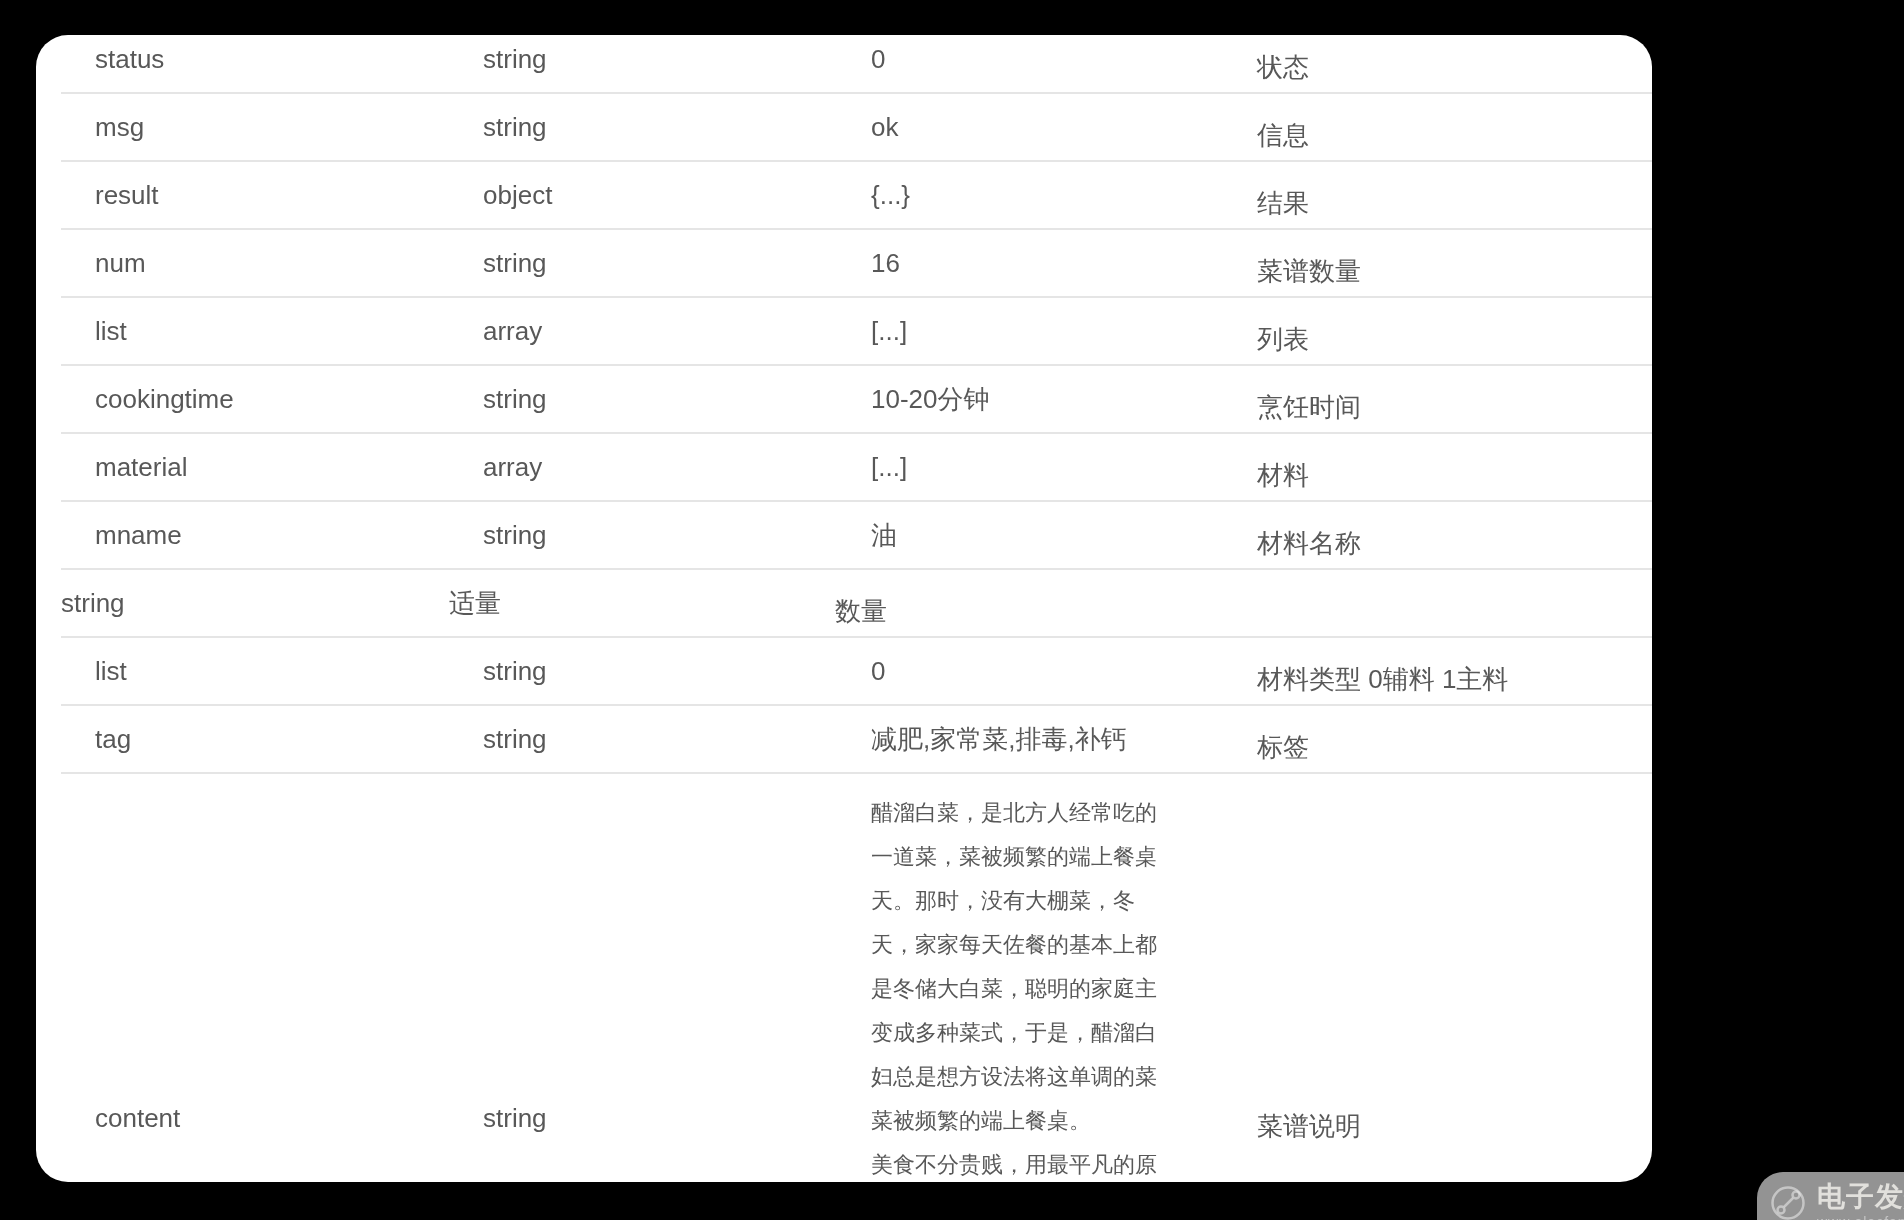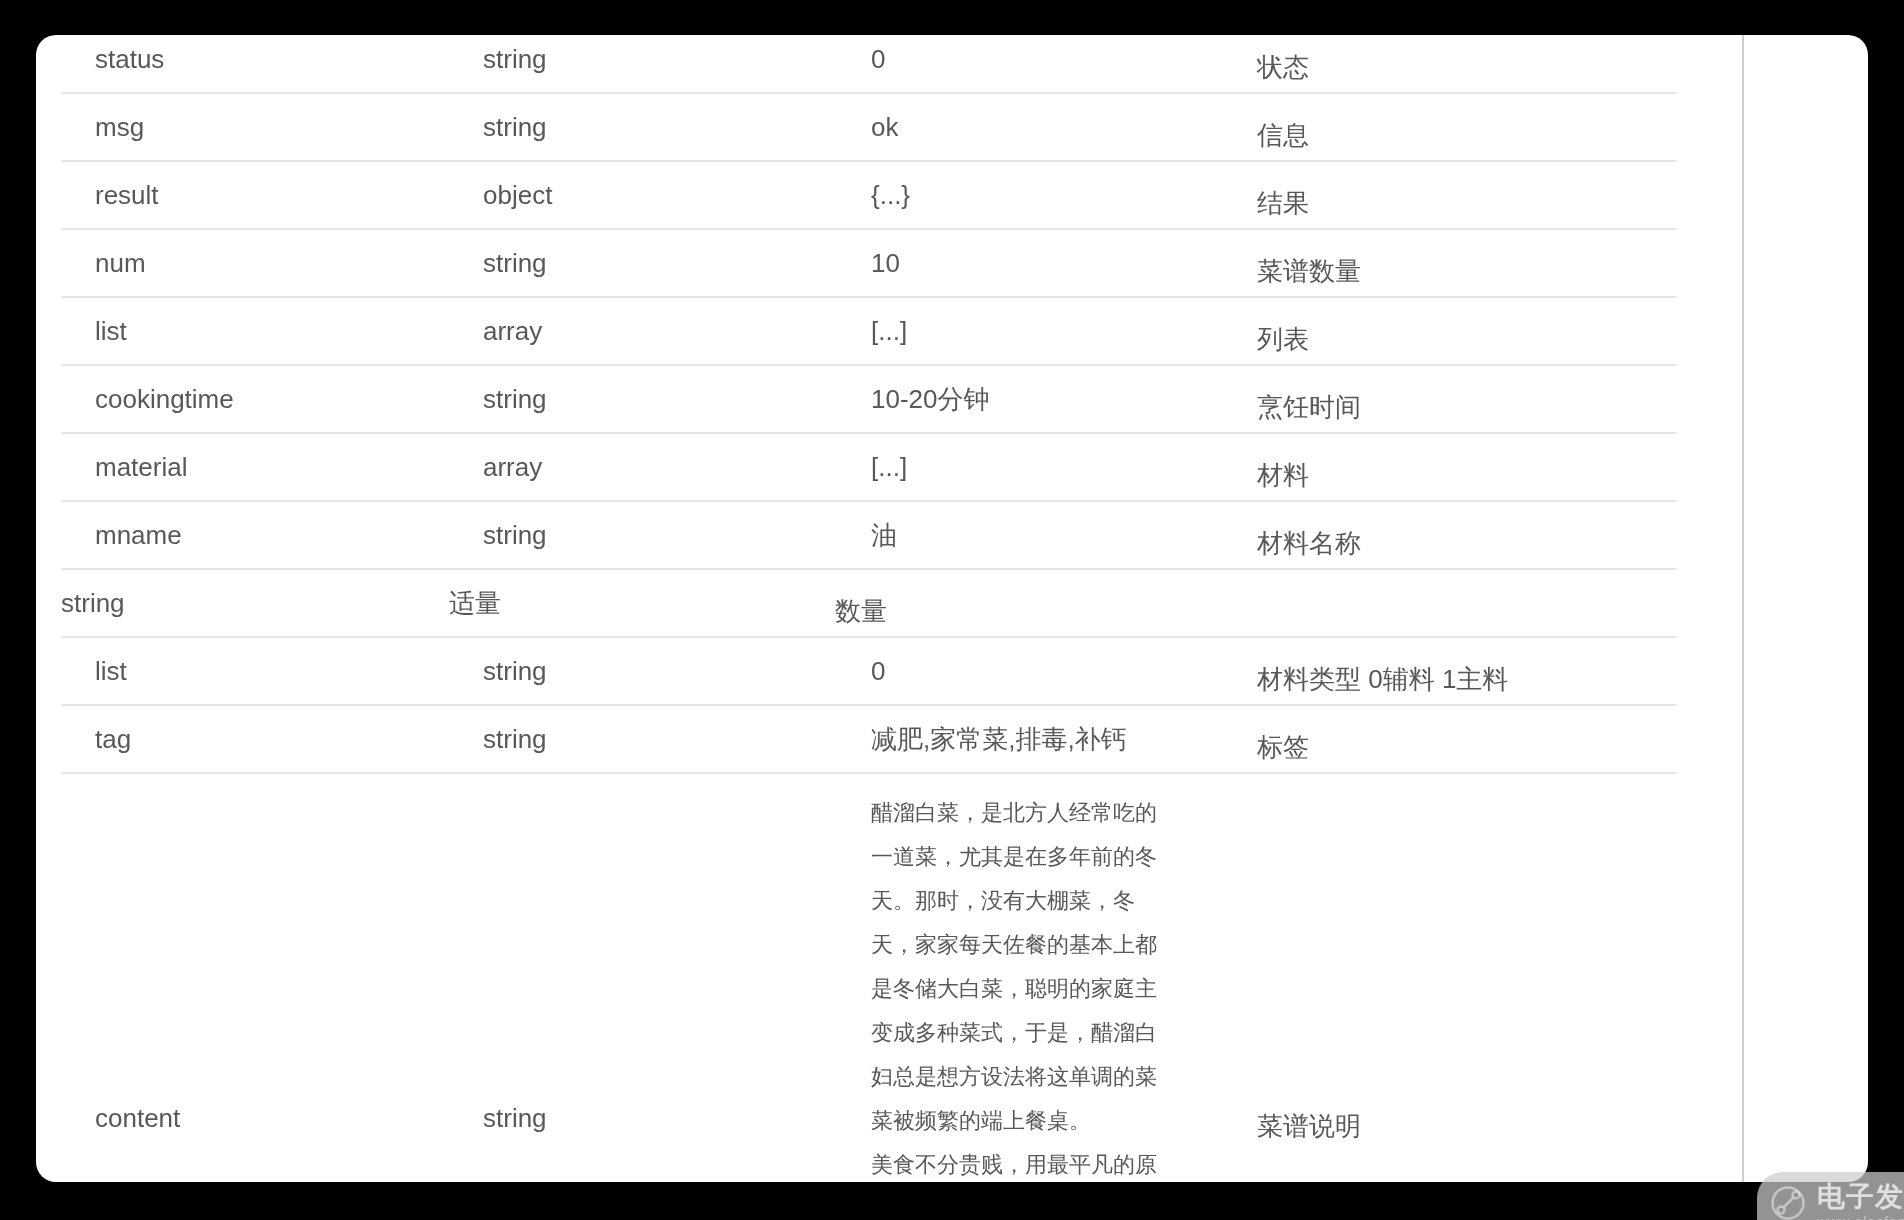--- a/index.html
+++ b/index.html
@@ -2,22 +2,22 @@
 <html><head>
 <meta charset="utf-8">
 <style>
   html,body{margin:0;padding:0;}
   body{
     width:1904px;height:1220px;overflow:hidden;position:relative;
     background:#000;
     font-family:"Liberation Sans","DejaVu Sans",sans-serif;
   }
   .card{
-    position:absolute;left:36px;top:35px;width:1832px;height:1147px;
-    background:#ffffff;border-radius:20px;overflow:hidden;
+    position:absolute;left:36px;top:35px;width:1616px;height:1147px;
+    background:#ffffff;border-radius:32px;overflow:hidden;
   }
   .vline{
     position:absolute;left:1706px;top:0;height:100%;width:2px;
     background:#d0d0d0;
   }
   .ptable{
     position:absolute;left:25px;top:-9px;width:1615px;
   }
   .row{
     display:flex;align-items:center;height:68px;box-sizing:border-box;
@@ -77,21 +77,21 @@
       </div>
       <div class="row">
         <div class="cell c1">result</div>
         <div class="cell c2">object</div>
         <div class="cell c3">{...}</div>
         <div class="cell c4">结果</div>
       </div>
       <div class="row">
         <div class="cell c1">num</div>
         <div class="cell c2">string</div>
-        <div class="cell c3">10</div>
+        <div class="cell c3">16</div>
         <div class="cell c4">菜谱数量</div>
       </div>
       <div class="row">
         <div class="cell c1">list</div>
         <div class="cell c2">array</div>
         <div class="cell c3">[...]</div>
         <div class="cell c4">列表</div>
       </div>
       <div class="row">
         <div class="cell c1">cookingtime</div>
@@ -126,21 +126,21 @@
         <div class="cell c1">tag</div>
         <div class="cell c2">string</div>
         <div class="cell c3">减肥,家常菜,排毒,补钙</div>
         <div class="cell c4">标签</div>
       </div>
       <div class="row content-row">
         <div class="cell c1">content</div>
         <div class="cell c2">string</div>
         <div class="cell c3">
           <div class="tline">醋溜白菜，是北方人经常吃的</div>
-          <div class="tline">一道菜，尤其是在多年前的冬</div>
+          <div class="tline">一道菜，菜被频繁的端上餐桌</div>
           <div class="tline">天。那时，没有大棚菜，冬</div>
           <div class="tline">天，家家每天佐餐的基本上都</div>
           <div class="tline">是冬储大白菜，聪明的家庭主</div>
           <div class="tline">变成多种菜式，于是，醋溜白</div>
           <div class="tline">妇总是想方设法将这单调的菜</div>
           <div class="tline">菜被频繁的端上餐桌。</div>
           <div class="tline">美食不分贵贱，用最平凡的原</div>
         </div>
         <div class="cell c4">菜谱说明</div>
       </div>

